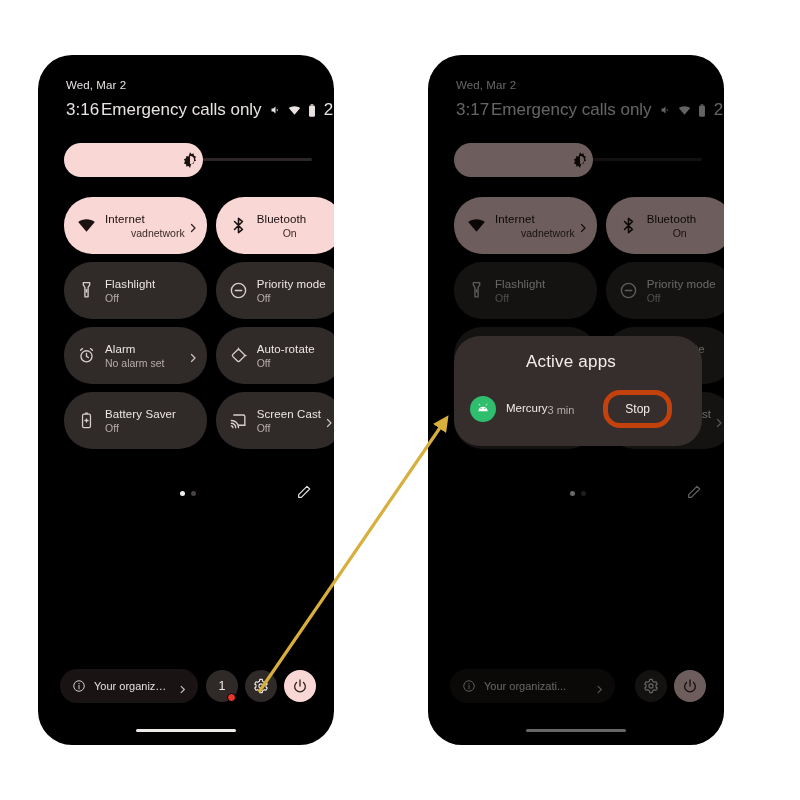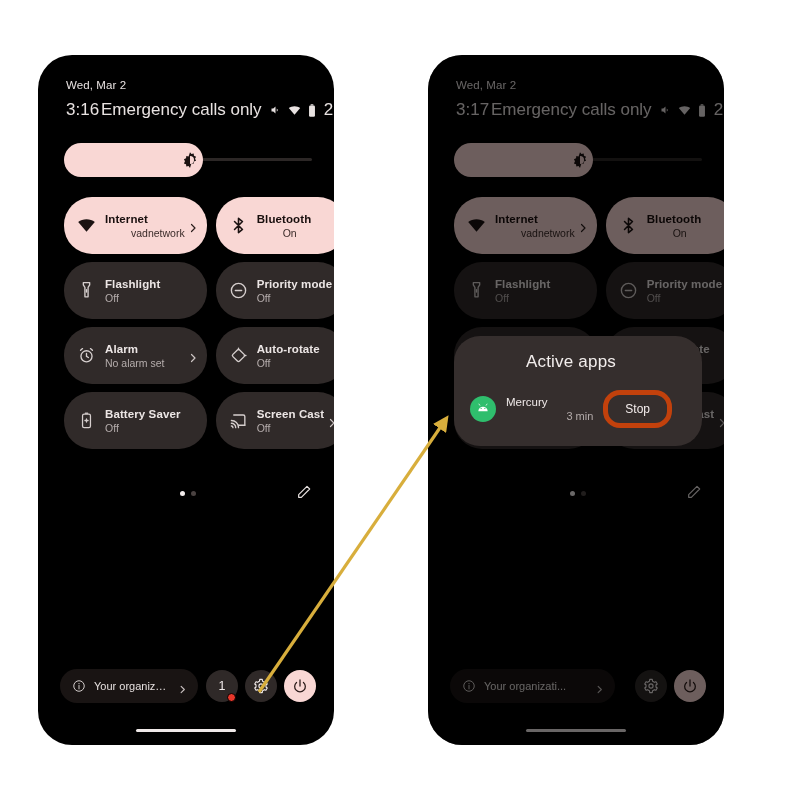--- a/index.html
+++ b/index.html
@@ -78,21 +78,21 @@
     display: flex; align-items: center;
     padding: 0 8px 0 13px;
     box-sizing: border-box;
     position: relative;
   }
   .tile.on { background: #f9d7d4; }
   .tile-icon { width: 19px; height: 19px; flex: none; color: #d6cfce; margin-right: 9px; }
   .tile.on .tile-icon { color: #1b1211; }
   .tile-text { display:flex; flex-direction: column; justify-content:center; min-width:0; flex:1; }
   .tile-title {
-    font-size: 11.5px; color: #ece6e5; font-weight: 700;
+    font-size: 11.5px; color: #ece6e5; font-weight: 400;
     white-space: nowrap; overflow:hidden; text-overflow:ellipsis;
     letter-spacing: .1px;
   }
   .tile-sub {
     font-size: 10.5px; color: #b5adac; margin-top: 2px;
     white-space: nowrap; overflow:hidden; text-overflow:ellipsis;
   }
   .tile.on .tile-title { color: #190f0e; }
   .tile.on .tile-sub  { color: #3b2b29; margin-left: 26px; }
   .tile-chev { width: 12px; height: 12px; flex:none; color: #cdc5c4; margin-left: 2px; }
@@ -169,21 +169,21 @@
     text-align: center; font-size: 17px; color: #f3eeed;
     letter-spacing: .2px; margin-bottom: 18px;
   }
   .app-row { display:flex; align-items:center; gap: 10px; }
   .app-ic {
     width: 26px; height: 26px; border-radius: 50%;
     background: #2fbe6d; flex: none;
     display:flex; align-items:center; justify-content:center;
   }
   .app-ic svg { width: 16px; height: 16px; color: #ffffff; }
-  .app-meta { display:flex; flex-direction: column; flex: 1; min-width:0; }
+  .app-meta { display:flex; flex-direction: row; flex: 1; min-width:0; }
   .app-name { font-size: 11.5px; color: #efe9e8; }
   .app-time { font-size: 11px; color: #b3abaa; margin-top: 2px; text-align: right; }
   .stop-btn {
     flex: none;
     border: 5px solid #c2410c; border-radius: 17px;
     background: transparent; color: #f5eeee;
     font-size: 12px; font-family: inherit;
     padding: 7px 17px; cursor: pointer;
   }
 

